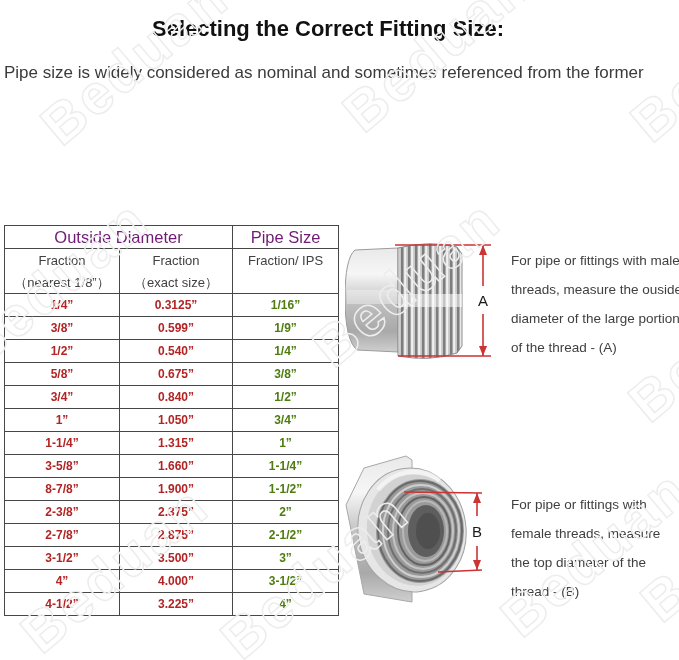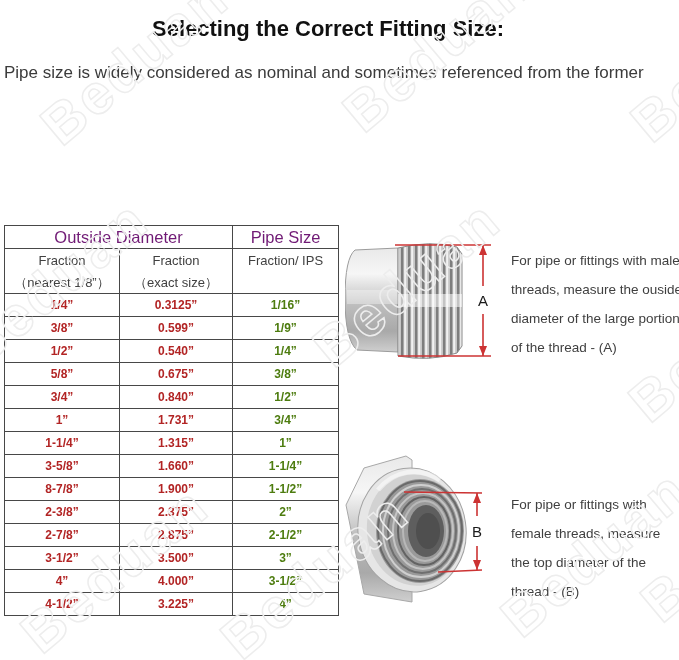--- a/index.html
+++ b/index.html
@@ -123,21 +123,21 @@
         <td class="red-val">0.675”</td>
         <td class="black-val">3/8”</td>
       </tr>
         <tr class="data-row" style="">
         <td class="red-val">3/4”</td>
         <td class="red-val">0.840”</td>
         <td class="black-val">1/2”</td>
       </tr>
         <tr class="data-row" style="">
         <td class="red-val">1”</td>
-        <td class="red-val">1.731”</td>
+        <td class="red-val">1.050”</td>
         <td class="black-val">3/4”</td>
       </tr>
         <tr class="data-row" style="">
         <td class="red-val">1-1/4”</td>
         <td class="red-val">1.315”</td>
         <td class="black-val">1”</td>
       </tr>
         <tr class="data-row" style="">
         <td class="red-val">3-5/8”</td>
         <td class="red-val">1.660”</td>

